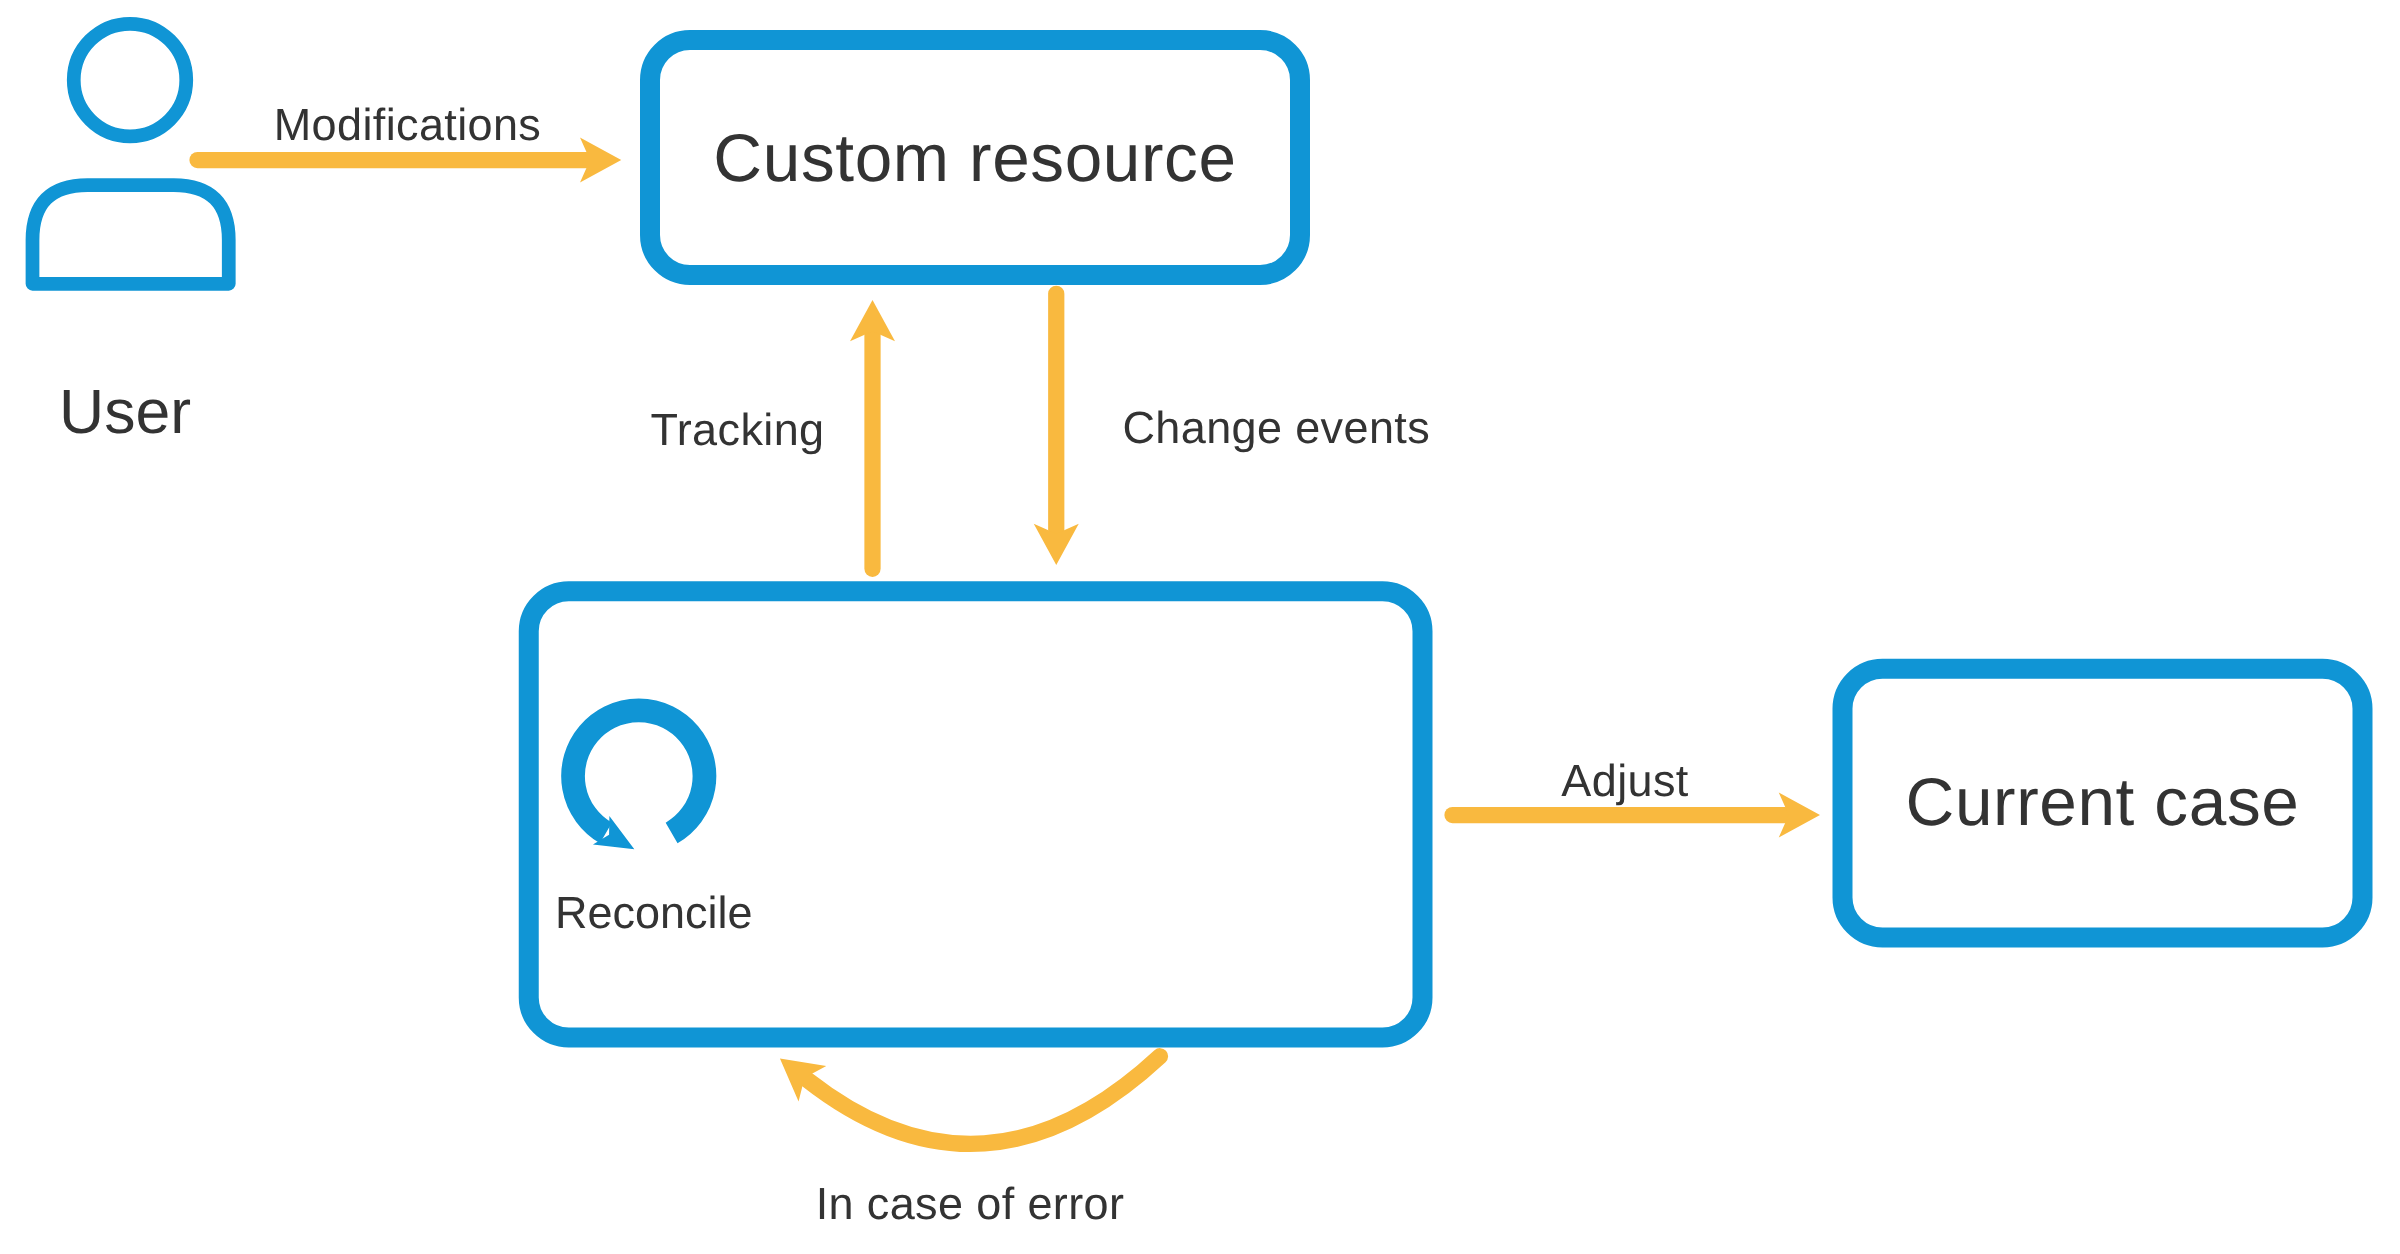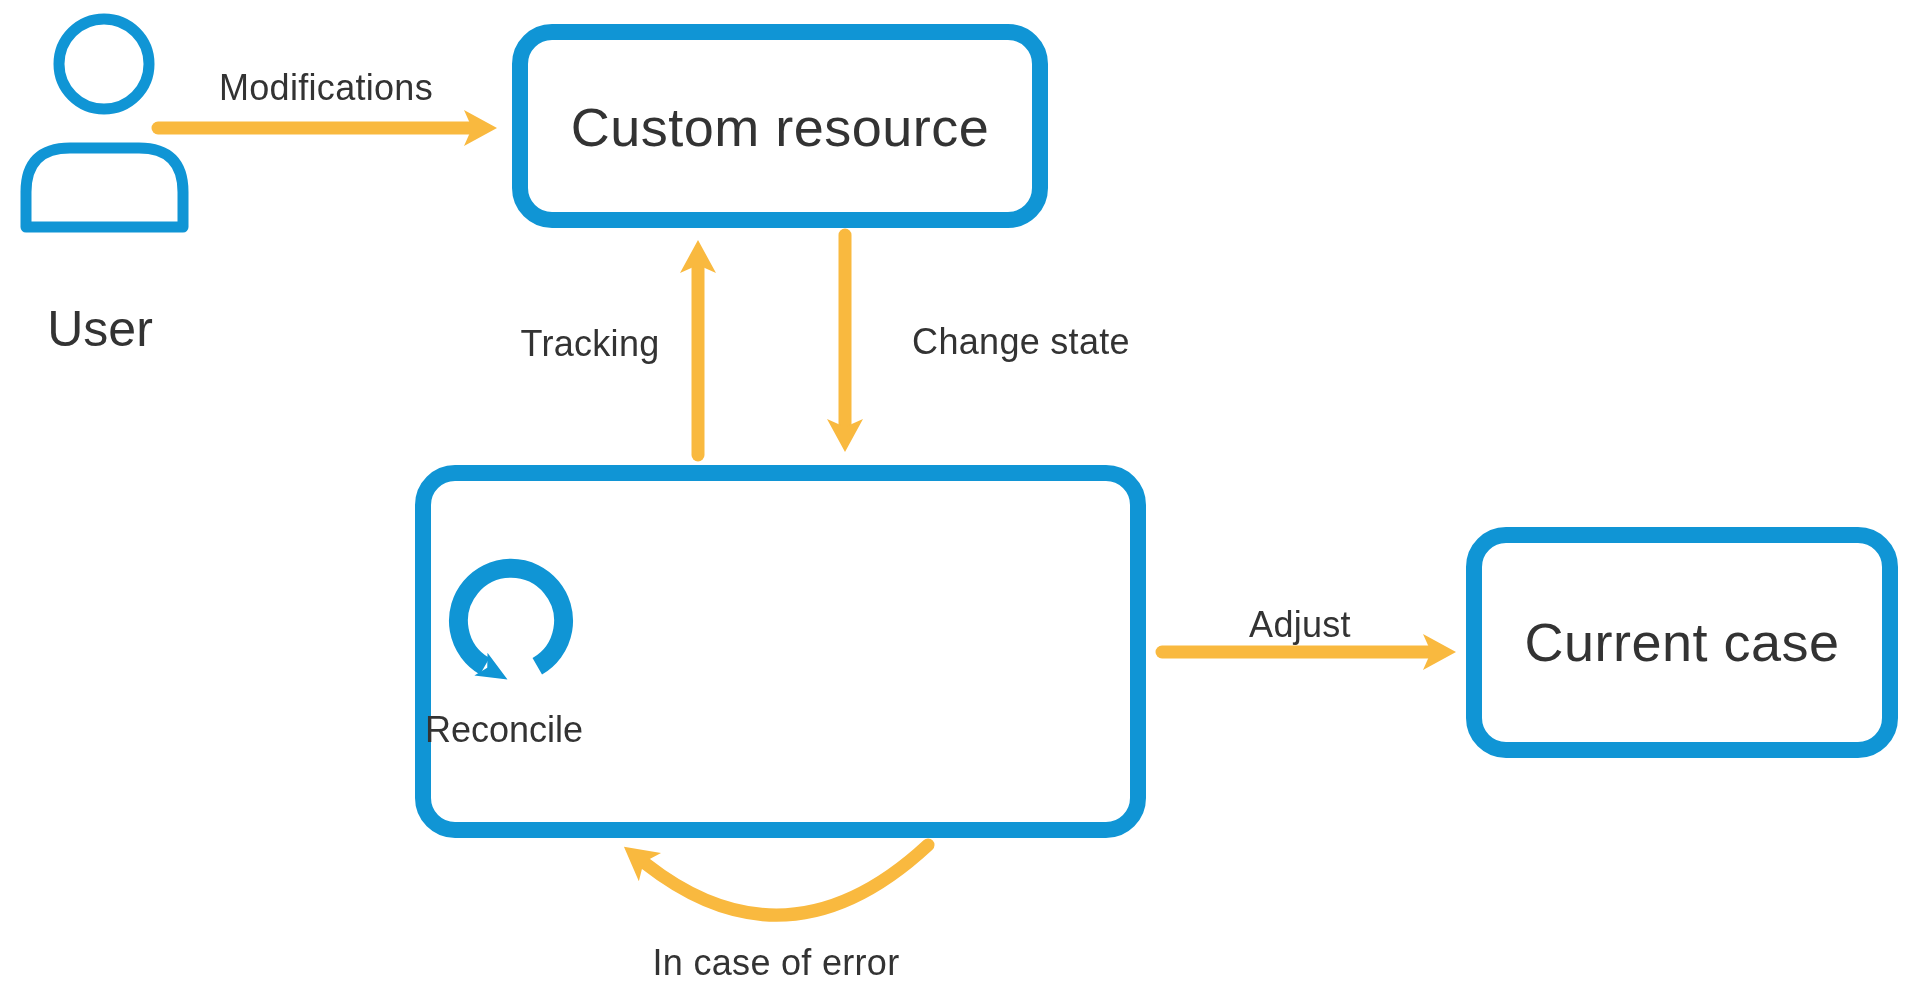--- a/index.html
+++ b/index.html
@@ -72,21 +72,21 @@
     <path class="o-arrow" d="M 158,128 H 469" marker-end="url(#arrow-orange)"></path>
     <path class="o-arrow" d="M 698,455 V 268" marker-end="url(#arrow-orange)"></path>
     <path class="o-arrow" d="M 845,235 V 424" marker-end="url(#arrow-orange)"></path>
     <path class="o-arrow" d="M 1162,652 H 1428" marker-end="url(#arrow-orange)"></path>
     <path class="o-arrow" d="M 928,845 Q 788,975 646,864" marker-end="url(#arrow-orange)"></path>
   </svg>
 
   <div class="lbl title-lbl" style="left:780px;top:127px;">Custom resource</div>
   <div class="lbl title-lbl" style="left:1682px;top:642px;">Current case</div>
   <div class="lbl user-lbl" style="left:100px;top:288px;">User</div>
-  <div class="lbl icon-lbl" style="left:504px;top:730px;">Reconcile</div>
+  <div class="lbl icon-lbl" style="left:523px;top:730px;">Reconcile</div>
 
-  <div class="lbl edge-lbl" style="left:326px;top:88px;">Modifications</div>
+  <div class="lbl edge-lbl" style="left:326px;top:100px;">Modifications</div>
   <div class="lbl edge-lbl" style="left:590px;top:344px;">Tracking</div>
-  <div class="lbl edge-lbl" style="left:1021px;top:342px;">Change state</div>
+  <div class="lbl edge-lbl" style="left:1021px;top:342px;">Change events</div>
   <div class="lbl edge-lbl" style="left:1300px;top:601px;margin-top:24px;">Adjust</div>
   <div class="lbl edge-lbl" style="left:776px;top:963px;">In case of error</div>
 
 </div>
 
 </body></html>

